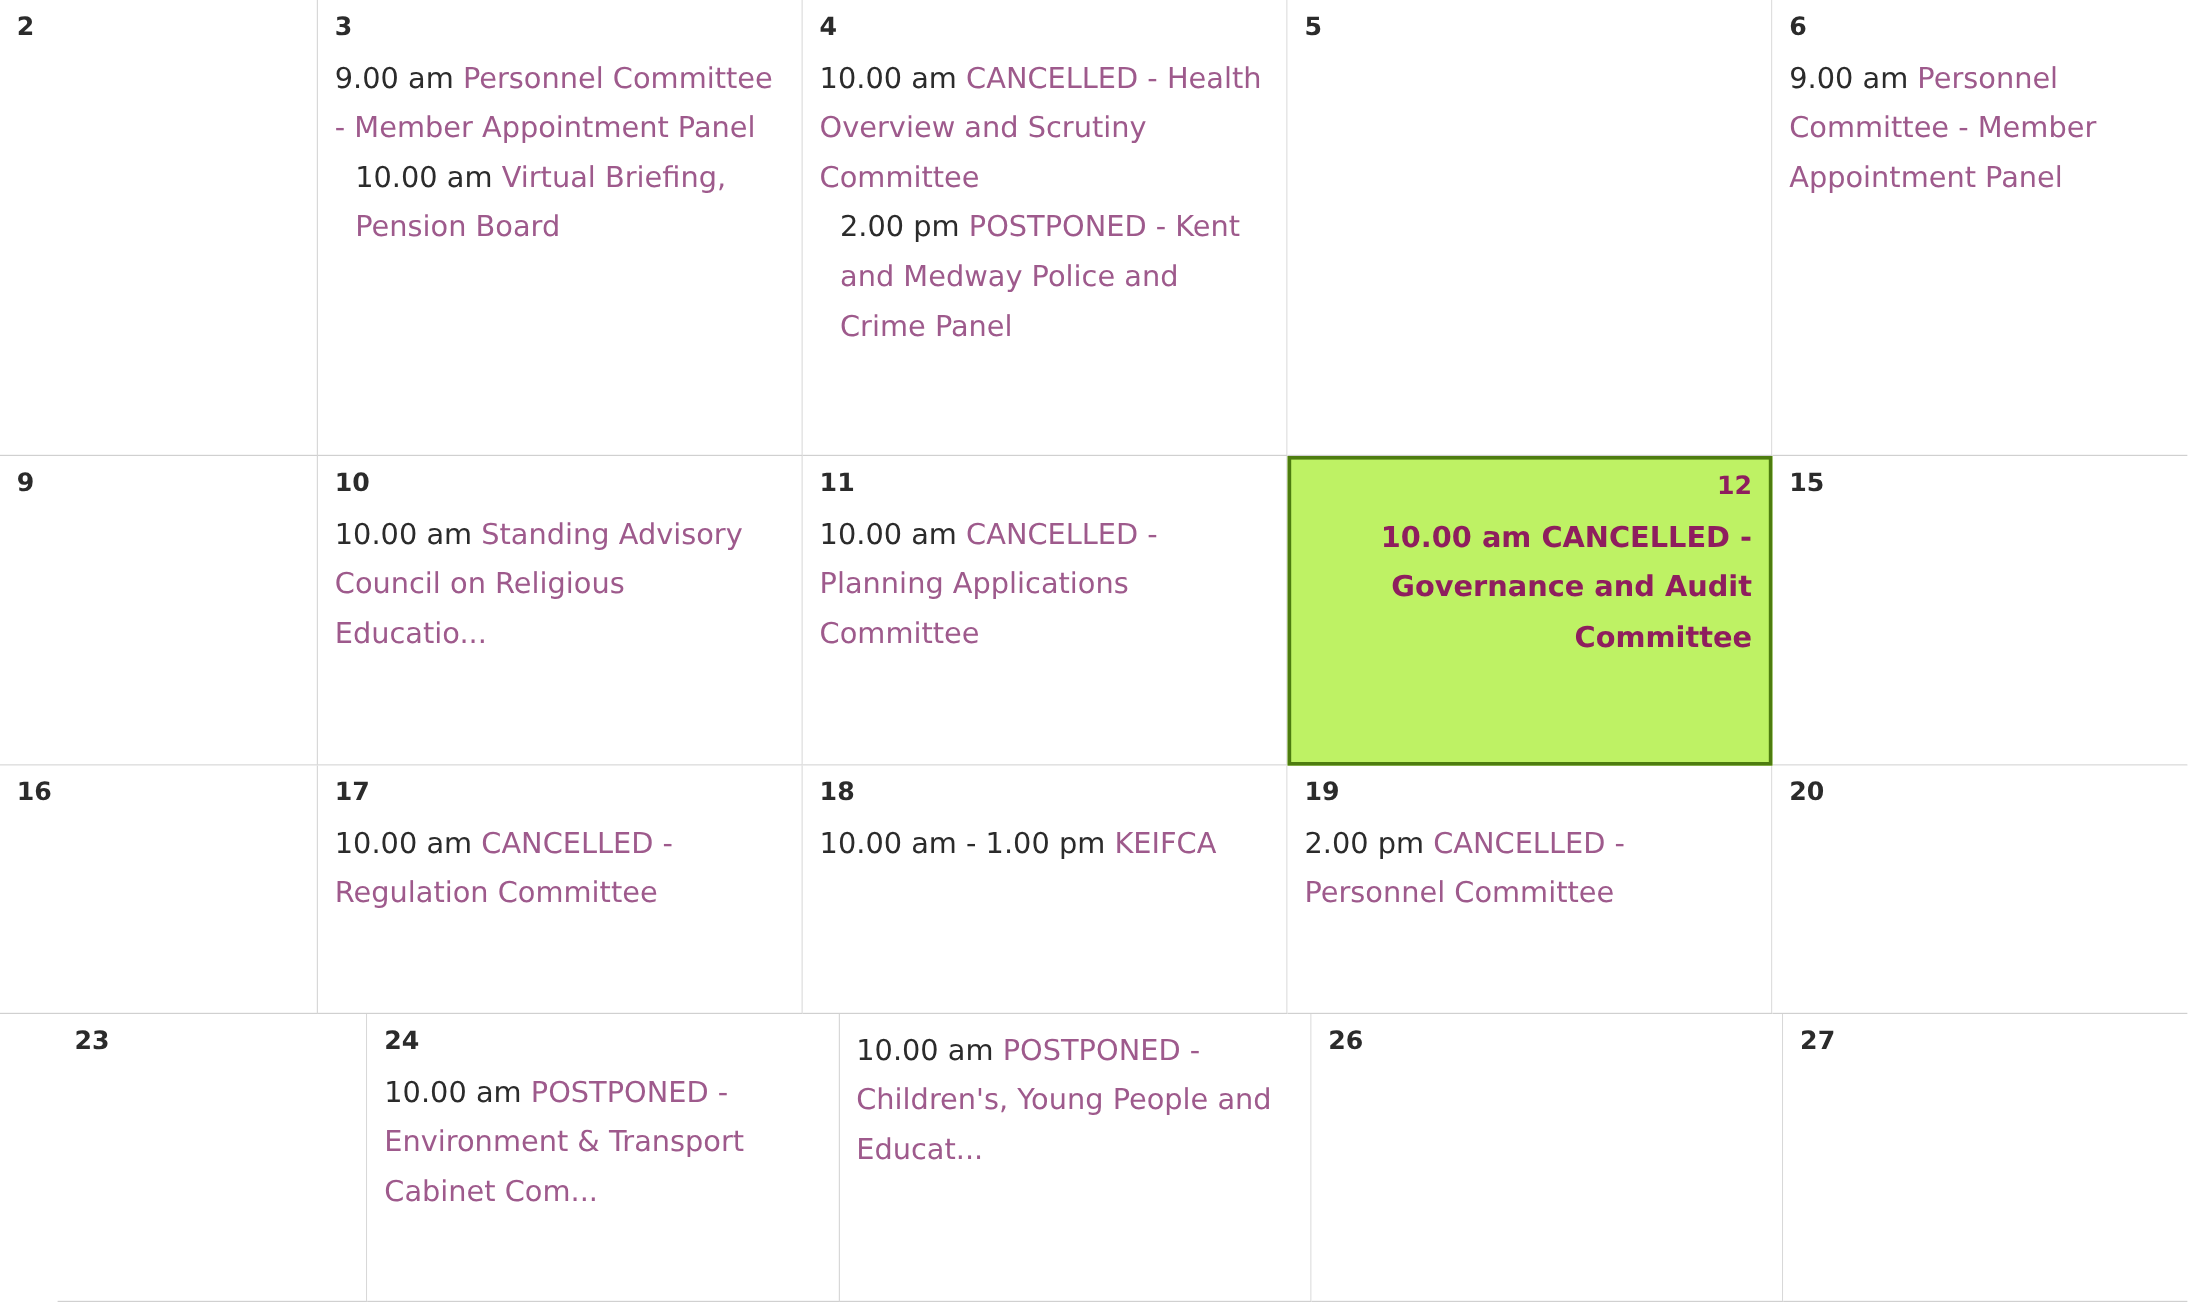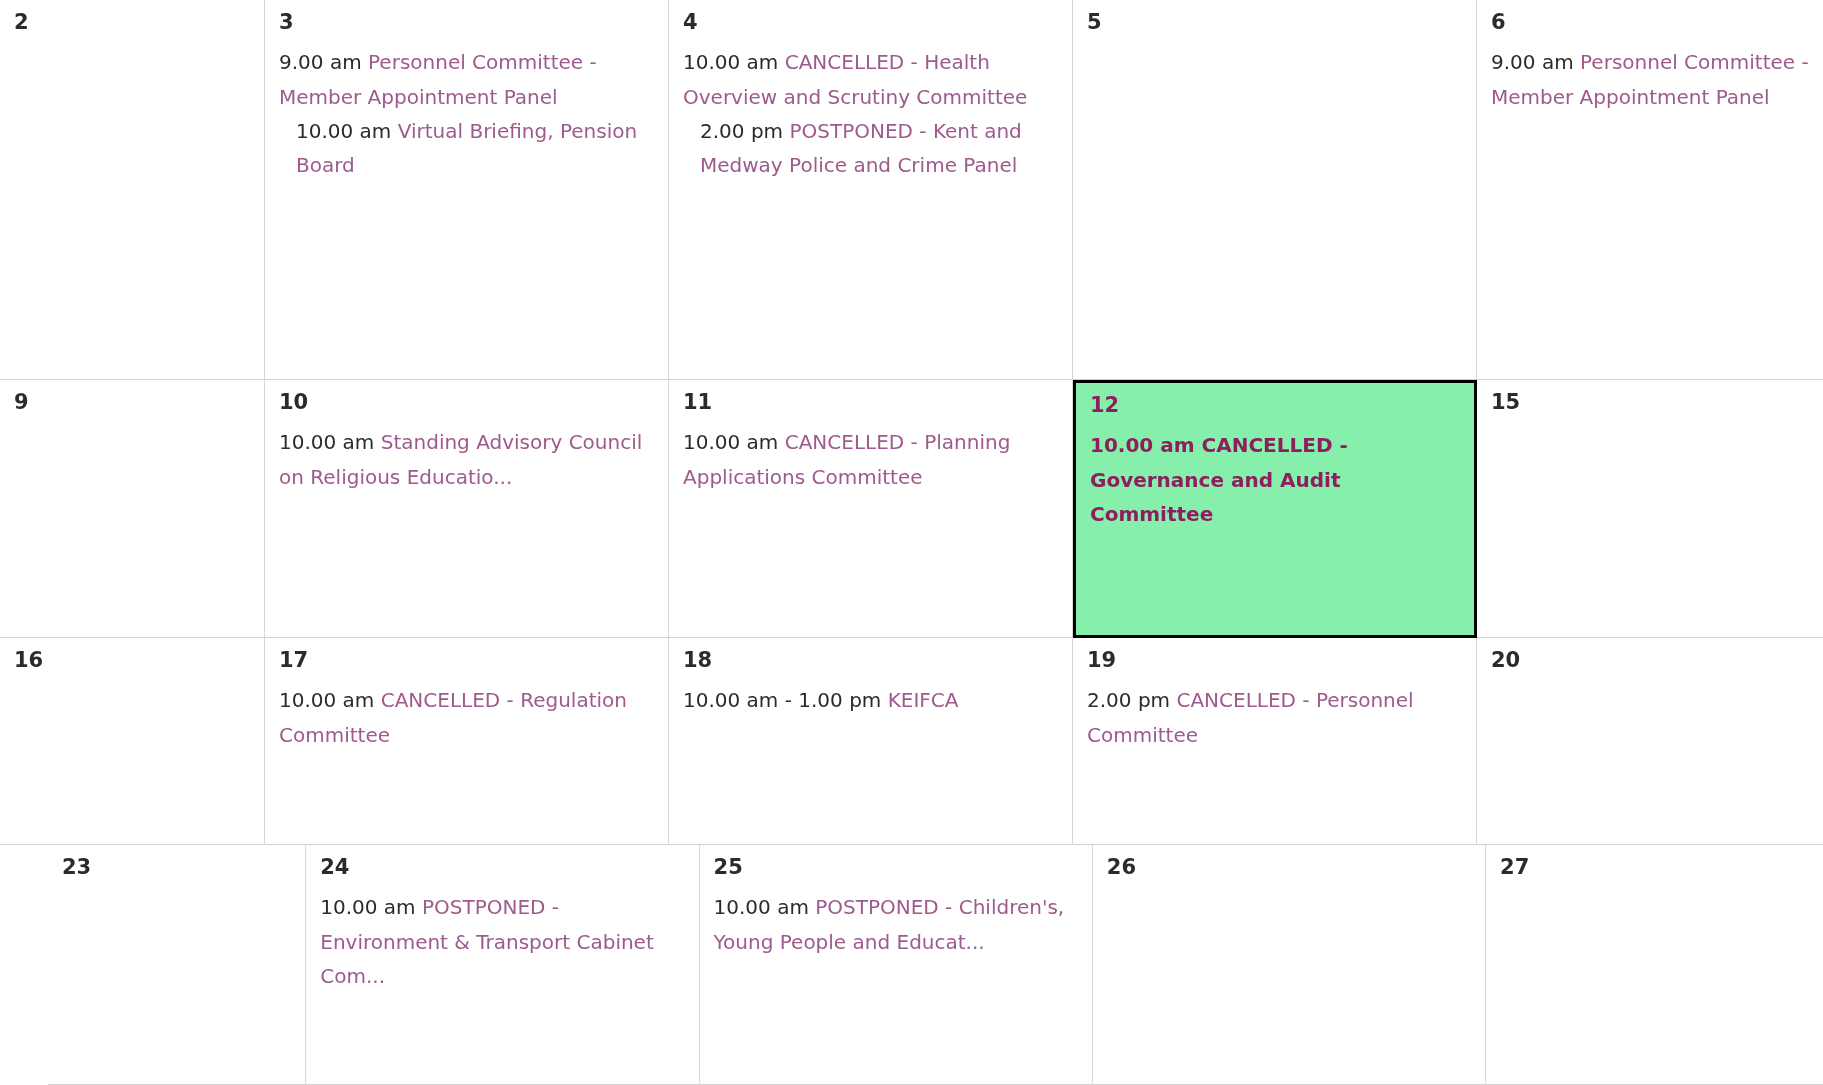--- a/index.html
+++ b/index.html
@@ -56,39 +56,40 @@
     color: #2b2b2b;
     line-height: 1.2;
     margin-bottom: 10px;
   }
 
   .events {
     display: block;
   }
 
   .event {
-    font-size: 20px;
+    font-size: 24px;
     line-height: 1.72;
     color: #2b2b2b;
     margin: 0;
   }
 
   .event .evt-time {
     color: #2b2b2b;
   }
 
   .event .evt-title {
     color: #9e5a8c;
   }
 
   
   .cal-cell.selected {
-    background: #86efac;
-    border: 3px solid #000000;
+    background: #bef264;
+    border: 3px solid #4d7c0f;
     z-index: 2;
+    text-align: right;
   }
   .cal-cell.selected .day-number {
     color: #8e1e5e;
   }
   .cal-cell.selected .event {
     font-weight: bold;
     color: #8e1e5e;
   }
   .cal-cell.selected .event .evt-time,
   .cal-cell.selected .event .evt-title {
@@ -195,21 +196,20 @@
         <div class="day-number">23</div>
         <div class="events"></div>
       </div>
       <div class="cal-cell col-1 row-3" style="height: 240px;">
         <div class="day-number">24</div>
         <div class="events">
           <div class="event"><span class="evt-time">10.00 am</span> <span class="evt-title">POSTPONED - Environment &amp; Transport Cabinet Com...</span></div>
         </div>
       </div>
       <div class="cal-cell col-2 row-3" style="height: 240px;">
-        <div class="day-number">25</div>
         <div class="events">
           <div class="event"><span class="evt-time">10.00 am</span> <span class="evt-title">POSTPONED - Children's, Young People and Educat...</span></div>
         </div>
       </div>
       <div class="cal-cell col-3 row-3" style="height: 240px;">
         <div class="day-number">26</div>
         <div class="events"></div>
       </div>
       <div class="cal-cell col-4 row-3" style="height: 240px;">
         <div class="day-number">27</div>

